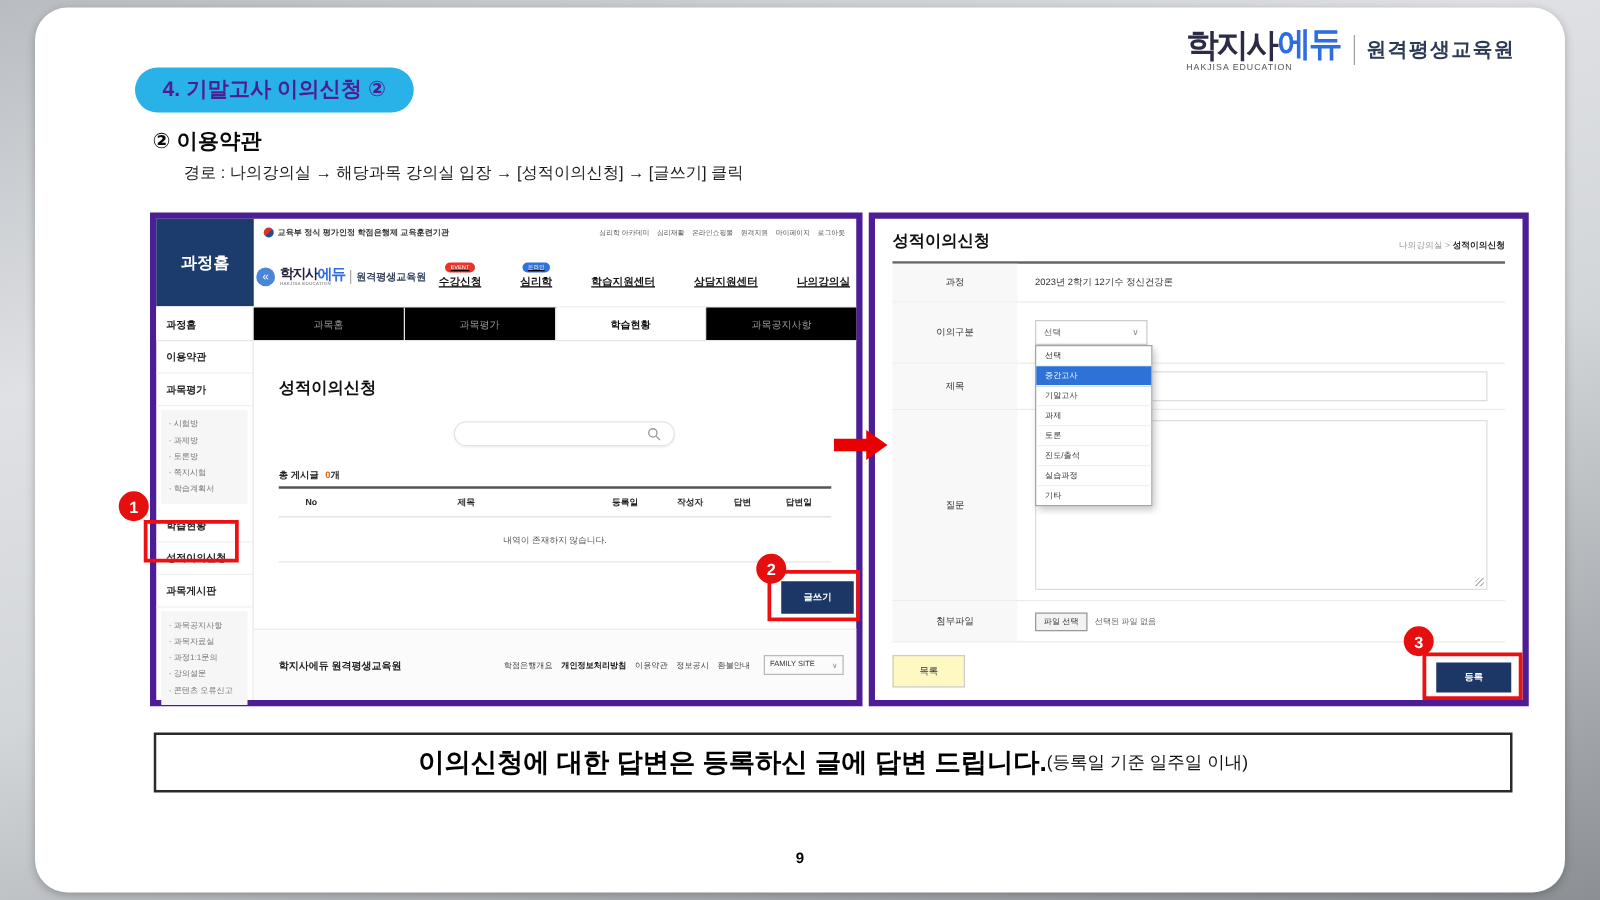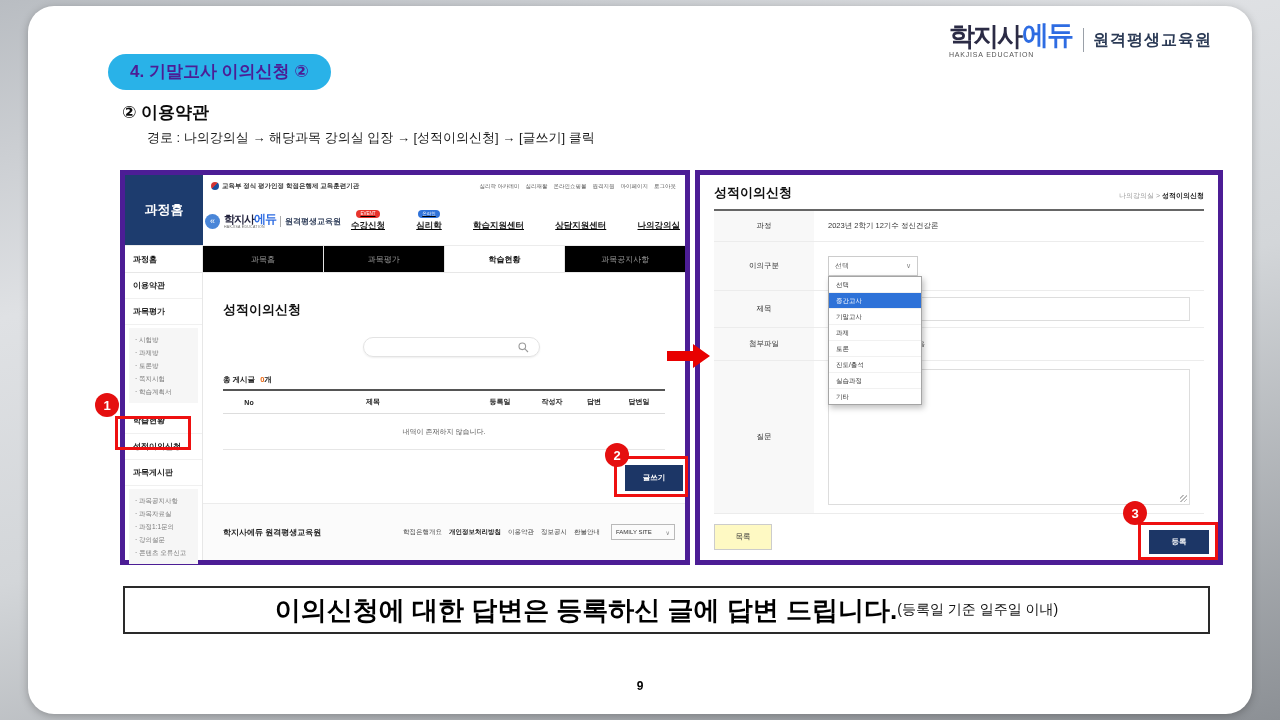--- a/index.html
+++ b/index.html
@@ -143,21 +143,21 @@
   #box3{left:1138px;top:522px;width:74px;height:32px;}
   .callout{position:absolute;width:24px;height:24px;border-radius:50%;background:#e50f0f;color:#fff;
     font-size:13px;font-weight:800;display:flex;align-items:center;justify-content:center;z-index:9;}
   #c1{left:95px;top:393px;}
   #c2{left:605px;top:443px;}
   #c3{left:1123px;top:501px;}
   .flow-arrow{position:absolute;left:667px;top:343px;z-index:3;}
 
   .note-box{position:absolute;left:123px;top:586px;width:1087px;height:48px;border:2px solid #2a2a2a;
     background:#fff;display:flex;align-items:center;justify-content:center;z-index:2;box-sizing:border-box;}
-  .note-box .b{font-size:26px;font-weight:800;color:#000;}
+  .note-box .b{font-size:21px;font-weight:800;color:#000;}
   .note-box .n{font-size:14px;color:#111;}
   .page-num{position:absolute;left:0;right:0;top:679px;text-align:center;font-size:12px;font-weight:800;color:#000;z-index:2;}
 </style>
 </head>
 <body>
 
 <div class="canvas">
   <div class="slide"></div>
 
   <div class="brand">
@@ -332,35 +332,35 @@
             <div class="dd-item">기타</div>
           </div>
         </div>
       </div>
       <div class="rs-row row-subject">
         <div class="rs-label">제목</div>
         <div class="rs-value" style="padding-right:14px;">
           <div class="rs-input"></div>
         </div>
       </div>
-      <div class="rs-row row-file">
-        <div class="rs-label">첨부파일</div>
-        <div class="rs-value">
-          <span class="file-btn">파일 선택</span>
-          <span class="file-none">선택된 파일 없음</span>
-        </div>
-      </div>
       <div class="rs-row row-question">
         <div class="rs-label">질문</div>
         <div class="rs-value" style="padding-right:14px;">
           <div class="rs-textarea">
             <span class="resize-mark"></span>
           </div>
         </div>
       </div>
+      <div class="rs-row row-file">
+        <div class="rs-label">첨부파일</div>
+        <div class="rs-value">
+          <span class="file-btn">파일 선택</span>
+          <span class="file-none">선택된 파일 없음</span>
+        </div>
+      </div>
     </div>
 
     <div class="list-btn">목록</div>
     <div class="submit-btn">등록</div>
   </div>
 
   <svg class="flow-arrow" width="44" height="26" viewBox="0 0 44 26">
     <polygon points="0,8 26,8 26,1 43,13 26,25 26,18 0,18" fill="#e80000"></polygon>
   </svg>
 

